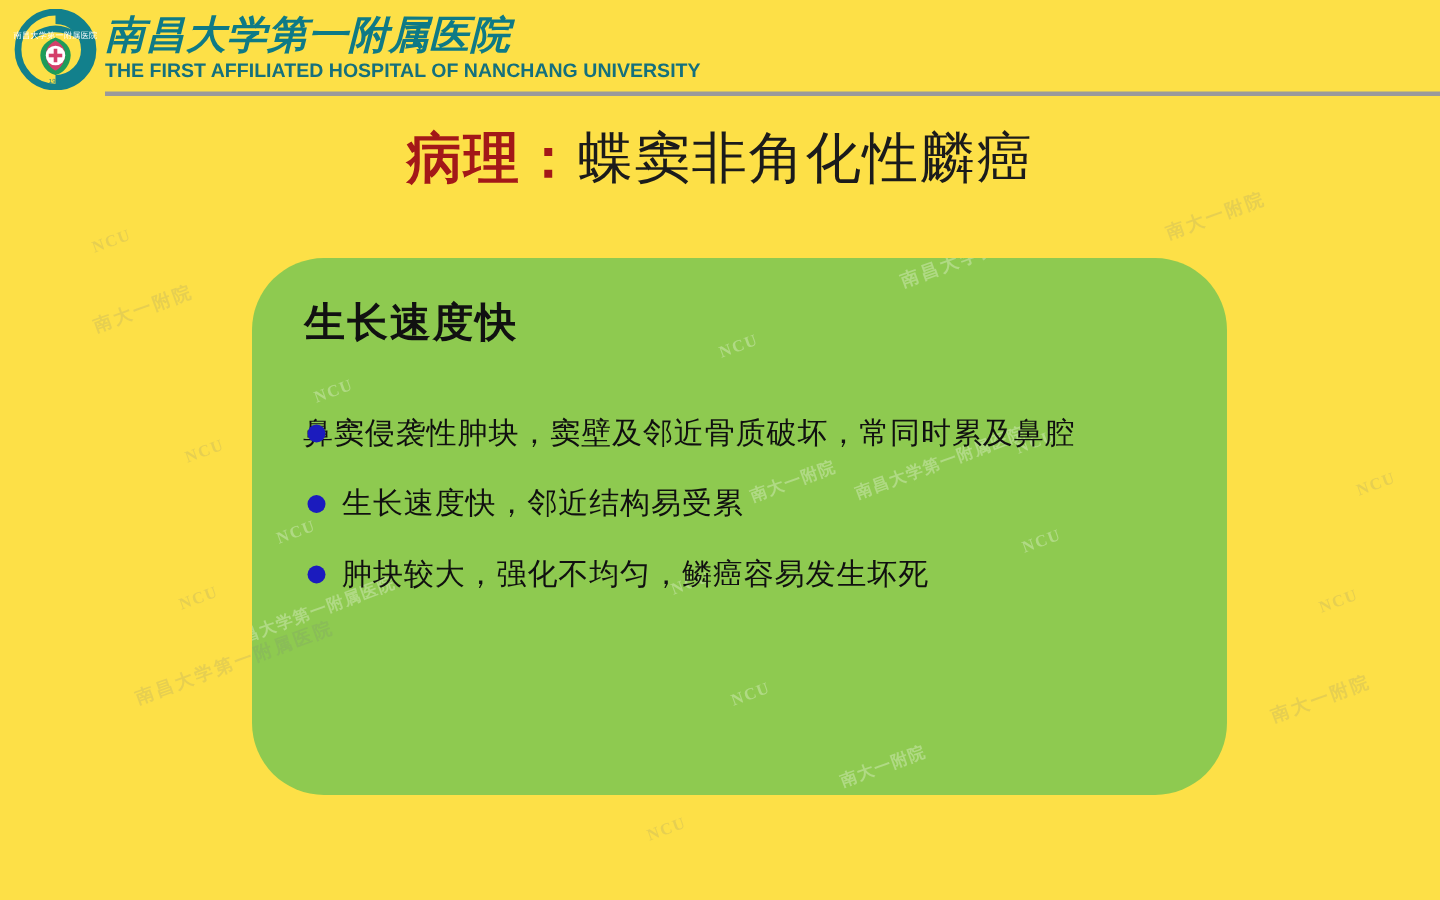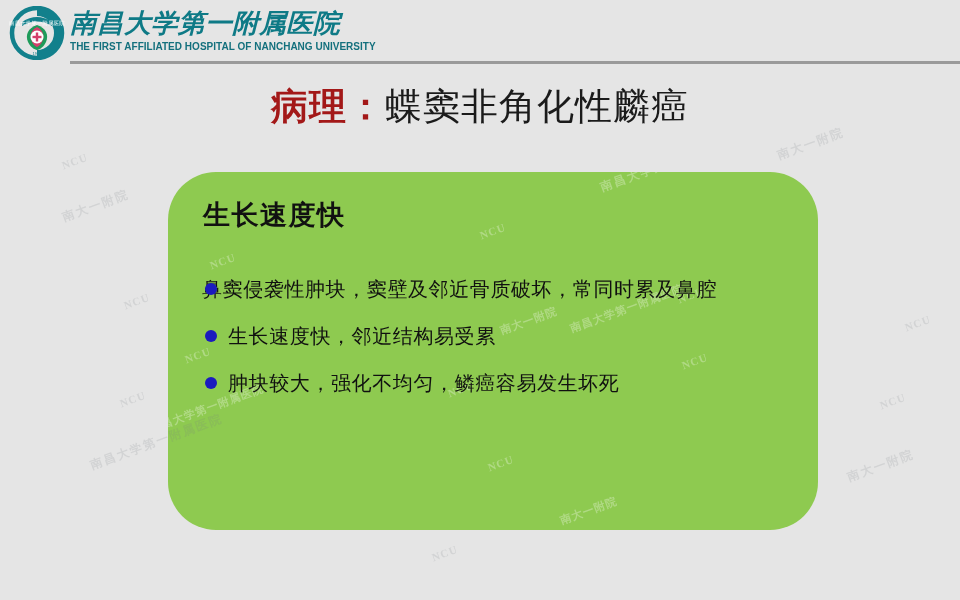--- a/index.html
+++ b/index.html
@@ -8,21 +8,21 @@
     padding: 0;
     background: #ffffff;
   }
   body {
     font-family: "Liberation Serif", "DejaVu Serif", serif;
   }
   .slide {
     position: relative;
     width: 960px;
     height: 600px;
-    background: #e5e5e5;
+    background: #fde047;
     overflow: hidden;
   }
 
   
   .header {
     position: absolute;
     left: 0;
     top: 0;
     width: 960px;
     height: 66px;
@@ -47,21 +47,21 @@
     font-style: italic;
     letter-spacing: 0.5px;
     color: #0e7a86;
     line-height: 30px;
     white-space: nowrap;
     transform: scaleX(1.02);
     transform-origin: left center;
   }
   .logo-en {
     font-family: "Liberation Sans", sans-serif;
-    font-size: 10px;
+    font-size: 13px;
     font-weight: bold;
     letter-spacing: 0.02px;
     color: #14707d;
     line-height: 11px;
     white-space: nowrap;
     margin-top: 2px;
     transform: scaleX(1.0);
     transform-origin: left center;
   }
   .header-rule {

